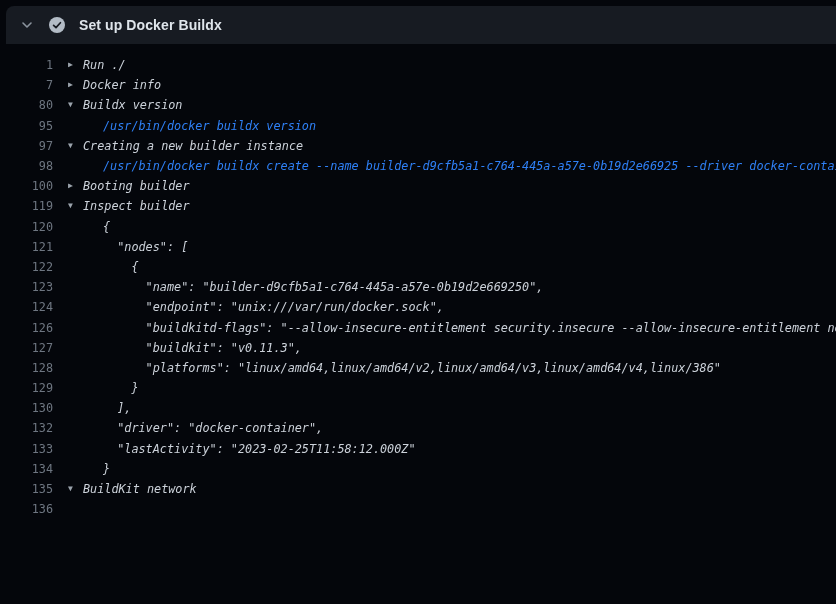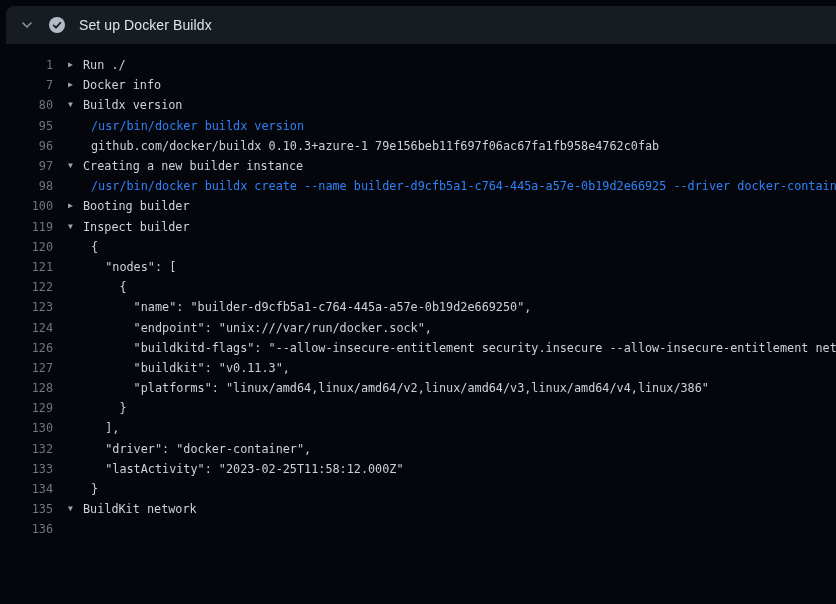--- a/index.html
+++ b/index.html
@@ -20,21 +20,21 @@
     align-items: center;
     padding-left: 13px;
     cursor: pointer;
   }
   .chevron-wrap { width: 16px; height: 16px; display: flex; align-items: center; justify-content: center; }
   .status-wrap { margin-left: 14px; width: 16px; height: 16px; display: flex; align-items: center; justify-content: center; }
   .step-title {
     margin-left: 14px;
     color: #dfe5eb;
     font-size: 14px;
-    font-weight: 400;
+    font-weight: 700;
     letter-spacing: 0.1px;
     white-space: nowrap;
   }
   
   .log-area {
     position: absolute;
     left: 0; top: 44px; right: 0; bottom: 0;
     padding-top: 11px;
     font-family: "DejaVu Sans Mono", "Liberation Mono", monospace;
     font-size: 11.8px;
@@ -61,22 +61,23 @@
     font-size: 8px;
     color: #9ba3ac;
     text-align: left;
     line-height: 1;
   }
   .arrow.hidden { visibility: hidden; }
   .line-text {
     margin-left: 2px;
     color: #ccd2da;
     white-space: pre;
-  }
-  .log-line.content .line-text { margin-left: 10px; text-align: center; }
+    font-style: italic;
+  }
+  .log-line.content .line-text { margin-left: 22px; text-align: center; }
   .log-line.cmd .line-text { color: #2f81f7; }
 </style>
 </head>
 <body>
 
 <div class="step-header">
   <span class="chevron-wrap">
     <svg width="14" height="14" viewBox="0 0 14 14">
       <path d="M3 5 L7 9 L11 5" stroke="#8b949e" stroke-width="1.6" fill="none" stroke-linecap="round" stroke-linejoin="round"></path>
     </svg>
@@ -104,25 +105,20 @@
     <div class="log-line group">
     <span class="line-num">80</span>
     <span class="arrow">▼</span>
     <span class="line-text">Buildx version</span>
   </div>
     <div class="log-line content cmd">
     <span class="line-num">95</span>
     <span class="arrow hidden"></span>
     <span class="line-text">/usr/bin/docker buildx version</span>
   </div>
-    <div class="log-line content">
-    <span class="line-num">96</span>
-    <span class="arrow hidden"></span>
-    <span class="line-text">github.com/docker/buildx 0.10.3+azure-1 79e156beb11f697f06ac67fa1fb958e4762c0fab</span>
-  </div>
     <div class="log-line group">
     <span class="line-num">97</span>
     <span class="arrow">▼</span>
     <span class="line-text">Creating a new builder instance</span>
   </div>
     <div class="log-line content cmd">
     <span class="line-num">98</span>
     <span class="arrow hidden"></span>
     <span class="line-text">/usr/bin/docker buildx create --name builder-d9cfb5a1-c764-445a-a57e-0b19d2e66925 --driver docker-container</span>
   </div>

